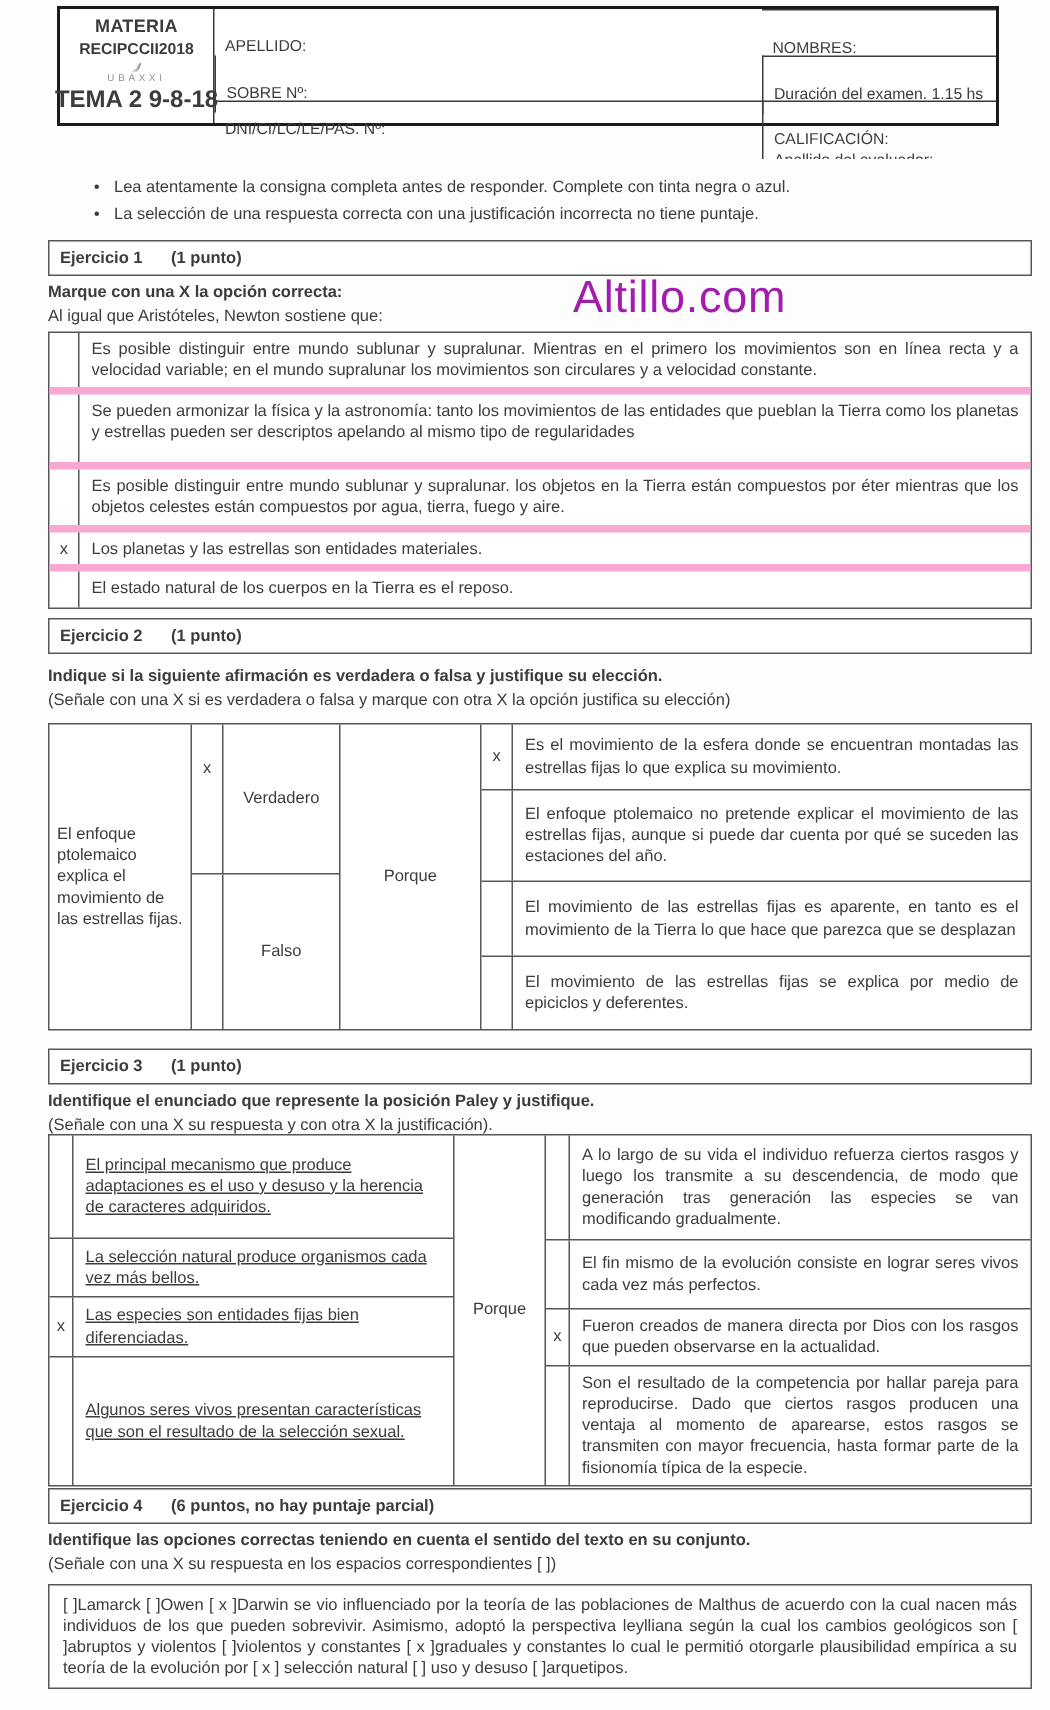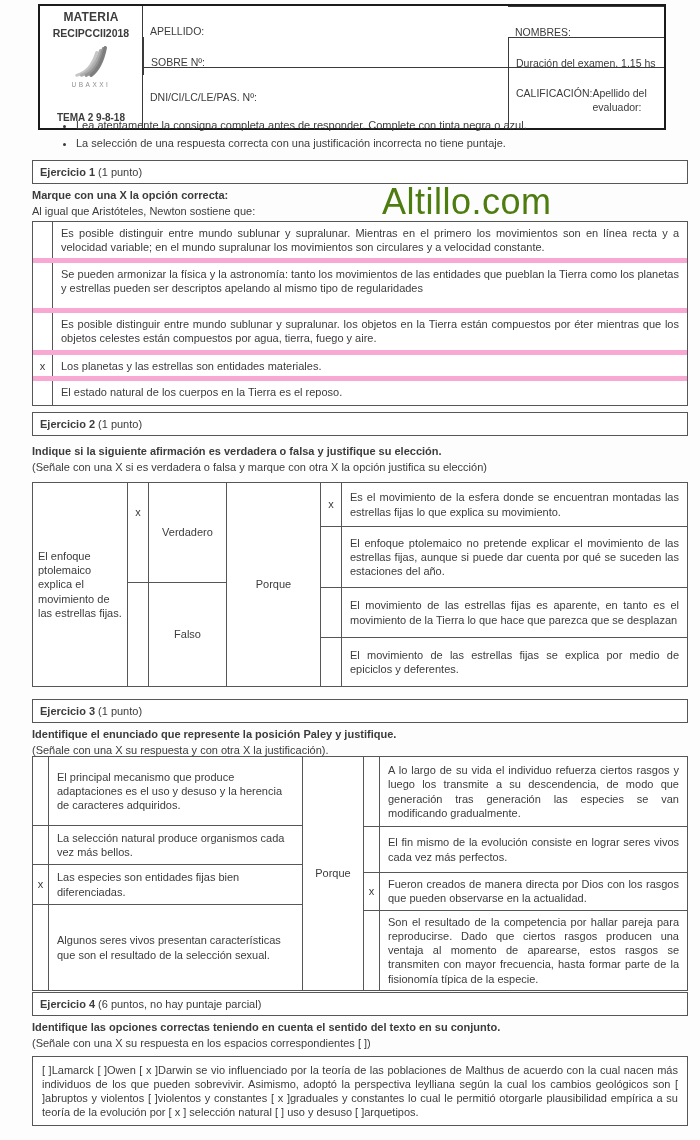--- a/index.html
+++ b/index.html
@@ -1,47 +1,47 @@
 <!DOCTYPE html>
 <html><head>
 <meta charset="utf-8">
 <style>
   * { margin:0; padding:0; box-sizing:border-box; }
   html,body { background:#ffffff; }
   body { width:700px; font-family:"Liberation Sans","DejaVu Sans",sans-serif; color:#3c3c3c; font-size:11px; line-height:1.3; }
   .page { position:relative; width:700px; height:1140px; background:#fdfdfd; overflow:hidden; }
 
   
-  .hdr { position:absolute; left:38px; top:4px; width:628px; height:126px; border:2px solid #1b1b1b; display:flex; background:#fff; }
+  .hdr { position:absolute; left:38px; top:4px; width:628px; height:80px; border:2px solid #1b1b1b; display:flex; background:#fff; }
   .hdr-left { width:103px; border-right:1px solid #3a3a3a; display:flex; flex-direction:column; align-items:center; padding:4px 2px 4px; }
   .materia { font-weight:bold; font-size:12px; letter-spacing:.2px; }
   .materia-code { font-weight:bold; font-size:10.5px; margin-top:1px; }
   .logo { margin-top:1px; }
   .logo-text { font-size:6.5px; letter-spacing:2.5px; color:#8e8e8e; }
-  .tema { font-weight:bold; font-size:10px; margin-top:auto; white-space:nowrap;text-align:center; }
+  .tema { font-weight:bold; font-size:16px; margin-top:auto; white-space:nowrap;text-align:center; }
   .hdr-grid { flex:1; display:grid; grid-template-columns:1fr 156px; grid-template-rows:31px 30px 1fr; }
   .gc { padding:19px 7px; font-size:10.5px; overflow:hidden; }
   .gc.bt { border-top:1px solid #3a3a3a; }
   .gc.bl { border-left:1px solid #3a3a3a; }
   .gc.mid { display:flex; align-items:center; }
-  .gc.split { display:flex; flex-direction:row; justify-content:space-between; }
+  .gc.split { display:flex; flex-direction:column; justify-content:space-between; }
 
   
   .bullets { position:absolute; left:62px; top:118px; width:610px; list-style:disc; padding-left:14px; }
   .bullets li { margin-bottom:4px; }
 
   .exbox { position:absolute; left:32px; width:656px; border:1px solid #565656; padding:4px 7px; background:#fff; }
-  .exbox .pts { font-weight:normal; margin-left:3px; }
+  .exbox .pts { font-weight:bold; margin-left:19px; }
   .exbox b { font-weight:bold; }
 
   .directive { position:absolute; left:32px; width:656px; }
   .directive .dbold { font-weight:bold; }
   .directive .dnote { margin-top:2px; font-weight:normal; }
 
-  .watermark { position:absolute; left:382px; top:179px; font-size:36px; color:#4d7c0f; letter-spacing:.5px; }
+  .watermark { position:absolute; left:382px; top:179px; font-size:30px; color:#a21caf; letter-spacing:.5px; }
 
   .tbl { position:absolute; left:32px; width:656px; border:1px solid #565656; background:#fff; }
 
   
   .t1row { display:flex; border-bottom:5px solid #f9a8d4; }
   .t1row:last-child { border-bottom:none; }
   .t1row .xc { width:20px; flex:none; border-right:1px solid #565656; text-align:center; padding-top:4px; }
   .t1row .tc { flex:1; padding:4px 8px 3px 8px; text-align:justify; }
 
   
@@ -62,21 +62,21 @@
   .jrow .xcell { display:flex; align-items:center; justify-content:center; }
   .jrow .jt { flex:1; padding:4px 8px; text-align:justify; display:flex; flex-direction:column; justify-content:center; }
   .t2 .jrow .xcell { width:21px; }
 
   
   .t3 { display:flex; min-height:228px; }
   .t3-left { width:270px; flex:none; border-right:1px solid #565656; display:flex; flex-direction:column; }
   .orow { display:flex; border-bottom:1px solid #565656; }
   .orow:last-child { border-bottom:none; flex:1; }
   .orow .xcell { width:16px; display:flex; align-items:center; justify-content:center; }
-  .orow .ot { flex:1; padding:4px 8px; display:flex; flex-direction:column; justify-content:center; }
+  .orow .ot { flex:1; padding:4px 8px; display:flex; flex-direction:column; justify-content:center;text-decoration:underline; }
   .porque3 { width:61px; flex:none; border-right:1px solid #565656; display:flex; align-items:center; justify-content:center; }
   .t3 .jrow .xcell { width:16px; }
 
   
   .t4box { padding:6px 9px; line-height:14px; text-align:justify; }
 </style>
 </head>
 <body>
 
 <div class="page">

